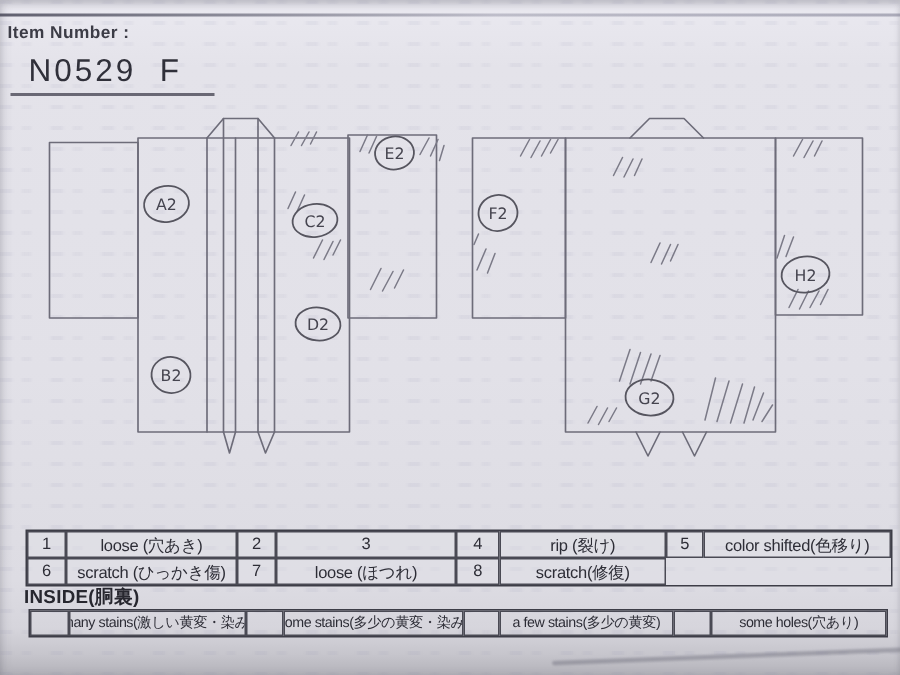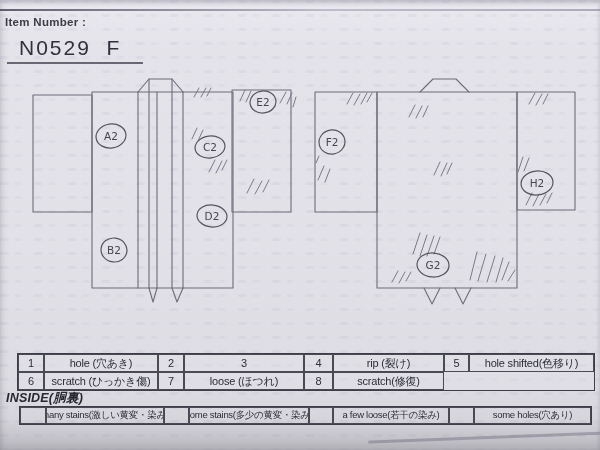--- a/index.html
+++ b/index.html
@@ -30,21 +30,21 @@
   .mk-text{font-family:"DejaVu Sans",sans-serif;font-size:10.5px;fill:#45444f;text-anchor:middle;}
   .legend-table{
     position:absolute;left:17px;top:353px;display:grid;box-sizing:border-box;
     grid-template-columns:26px 114px 26px 120px 29px 111px 25px 125px;
     grid-auto-rows:18px;border:1.5px solid #3d3d47;background:rgba(226,225,232,.35);
   }
   .legend-table>div{
     box-sizing:border-box;border:0.5px solid #4a4a54;display:flex;align-items:center;justify-content:center;
     font-size:11px;color:#2d2d36;white-space:nowrap;overflow:hidden;letter-spacing:-.2px;
   }
-  .inside-heading{position:absolute;left:6px;top:390px;font-size:12.5px;font-weight:700;color:#27272f;letter-spacing:.2px;font-style:italic;}
+  .inside-heading{position:absolute;left:16px;top:390px;font-size:12.5px;font-weight:700;color:#27272f;letter-spacing:.2px;}
   .inside-table{
     position:absolute;left:19px;top:406px;display:grid;box-sizing:border-box;
     grid-template-columns:26px 118px 25px 120px 24px 116px 25px 117px;
     grid-auto-rows:17px;border:1.2px solid #3d3d47;
   }
   .inside-table>div{
     box-sizing:border-box;border:0.5px solid #4a4a54;display:flex;align-items:center;justify-content:center;
     font-size:9.5px;color:#2d2d36;white-space:nowrap;overflow:hidden;letter-spacing:-.3px;
   }
 </style>
@@ -126,41 +126,41 @@
       <text class="mk-text" x="433" y="269">G2</text>
     </g>
     <g>
       <ellipse class="mk-ellipse" cx="537" cy="183" rx="16" ry="12" transform="rotate(-6 537 183)"></ellipse>
       <text class="mk-text" x="537" y="187">H2</text>
     </g>
   </svg>
 
   <div class="legend-table">
     <div>1</div>
-    <div>hole (穴あき)</div>
+    <div>loose (穴あき)</div>
     <div>2</div>
     <div>3</div>
     <div>4</div>
     <div>rip (裂け)</div>
     <div>5</div>
-    <div>hole shifted(色移り)</div>
+    <div>color shifted(色移り)</div>
     <div>6</div>
     <div>scratch (ひっかき傷)</div>
     <div>7</div>
     <div>loose (ほつれ)</div>
     <div>8</div>
     <div>scratch(修復)</div>
   </div>
 
   <div class="inside-heading">INSIDE(胴裏)</div>
   <div class="inside-table">
     <div></div>
     <div>many stains(激しい黄変・染み)</div>
     <div></div>
     <div>some stains(多少の黄変・染み)</div>
     <div></div>
-    <div>a few loose(若干の染み)</div>
+    <div>a few stains(多少の黄変)</div>
     <div></div>
     <div>some holes(穴あり)</div>
   </div>
 
   <div class="paper-edge"></div>
 </div>
 
 </body></html>

